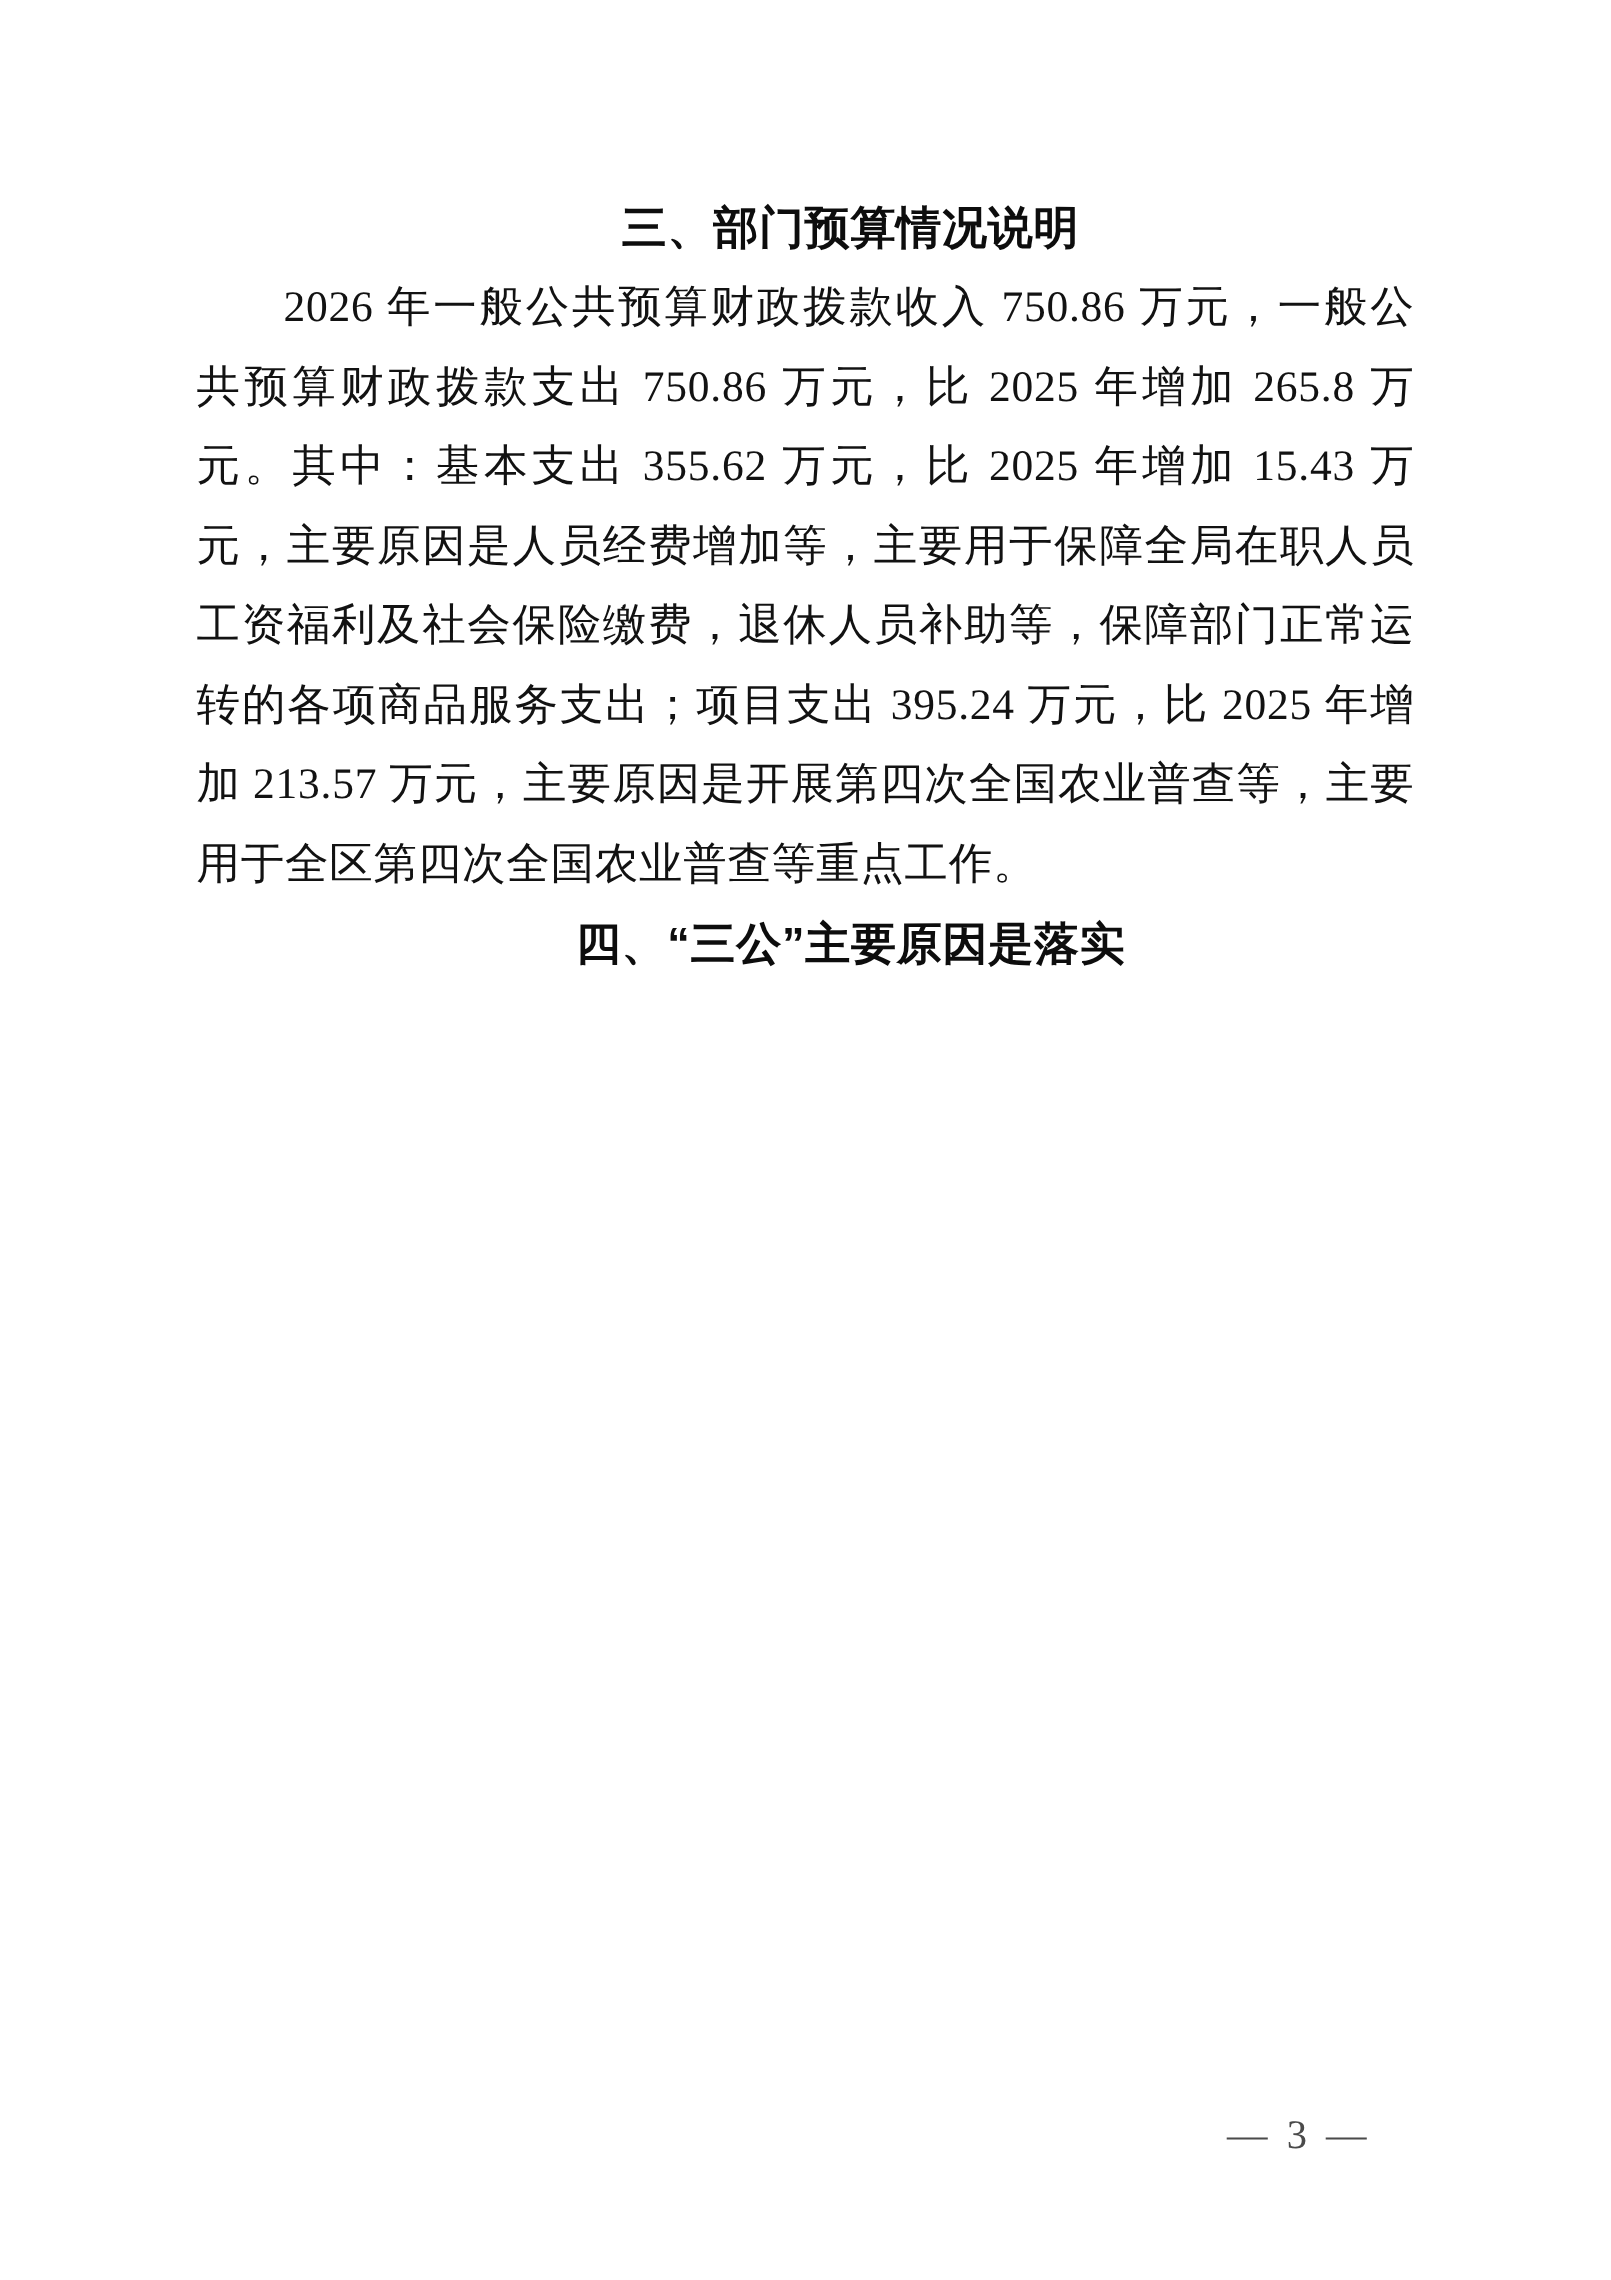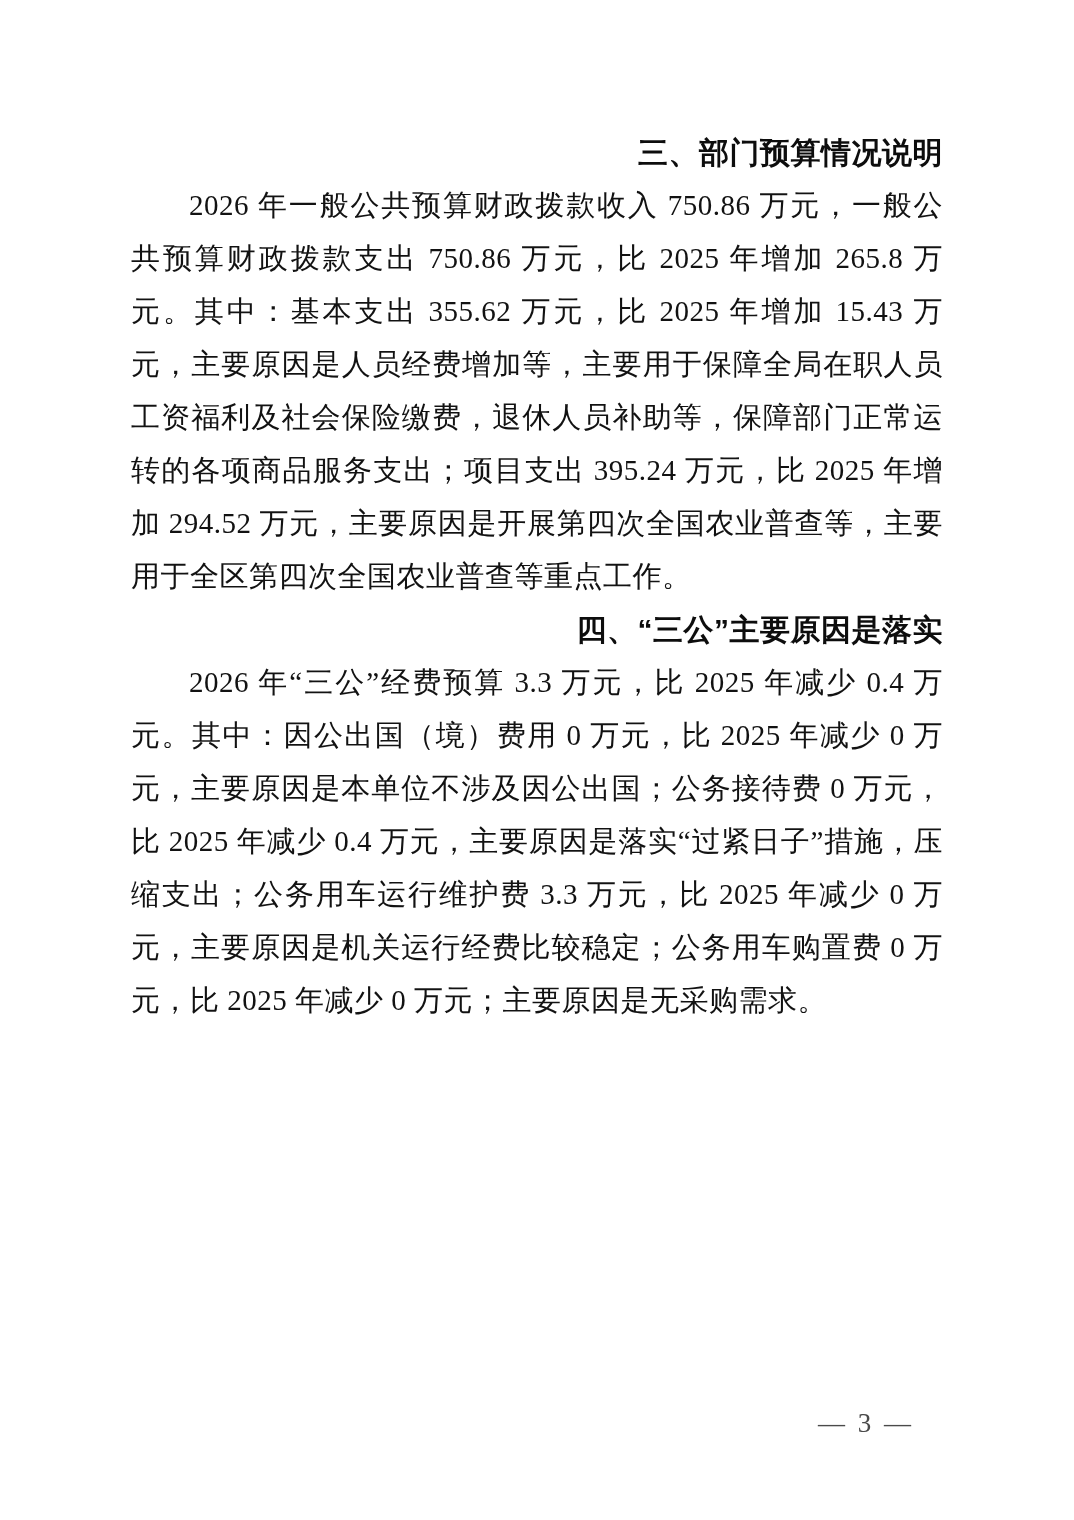--- a/index.html
+++ b/index.html
@@ -39,39 +39,38 @@
     text-indent: 2em;
   }
   .content h2.sec {
     margin: 0;
     padding: 0;
     font-family: "Liberation Sans", "DejaVu Sans", sans-serif;
     font-weight: 700;
     font-size: 30px;
     line-height: 53px;
     text-indent: 2em;
-    text-align: right;
+    text-align: center;
     color: #0d0d0d;
   }
   .pagenum {
     position: absolute;
     top: 1406px;
     right: 160px;
     font-size: 27px;
     line-height: 34px;
     color: #4a4a4a;
     letter-spacing: 3px;
     font-family: "Liberation Serif", "DejaVu Serif", serif;
   }
 </style>
 </head>
 <body>
 
 <div class="sheet">
   <div class="content">
     <h2 class="sec">三、部门预算情况说明</h2>
-    <p class="body indent">2026 年一般公共预算财政拨款收入 750.86 万元，一般公共预算财政拨款支出 750.86 万元，比 2025 年增加 265.8 万元。其中：基本支出 355.62 万元，比 2025 年增加 15.43 万元，主要原因是人员经费增加等，主要用于保障全局在职人员工资福利及社会保险缴费，退休人员补助等，保障部门正常运转的各项商品服务支出；项目支出 395.24 万元，比 2025 年增加 294.52 万元，主要原因是开展第四次全国农业普查等，主要用于全区第四次全国农业普查等重点工作。</p>
+    <p class="body indent">2026 年一般公共预算财政拨款收入 750.86 万元，一般公共预算财政拨款支出 750.86 万元，比 2025 年增加 265.8 万元。其中：基本支出 355.62 万元，比 2025 年增加 15.43 万元，主要原因是人员经费增加等，主要用于保障全局在职人员工资福利及社会保险缴费，退休人员补助等，保障部门正常运转的各项商品服务支出；项目支出 395.24 万元，比 2025 年增加 213.57 万元，主要原因是开展第四次全国农业普查等，主要用于全区第四次全国农业普查等重点工作。</p>
     <h2 class="sec">四、“三公”主要原因是落实</h2>
-    <p class="body indent">2026 年“三公”经费预算 3.3 万元，比 2025 年减少 0.4 万元。其中：因公出国（境）费用 0 万元，比 2025 年减少 0 万元，主要原因是本单位不涉及因公出国；公务接待费 0 万元，比 2025 年减少 0.4 万元，主要原因是落实“过紧日子”措施，压缩支出；公务用车运行维护费 3.3 万元，比 2025 年减少 0 万元，主要原因是机关运行经费比较稳定；公务用车购置费 0 万元，比 2025 年减少 0 万元；主要原因是无采购需求。</p>
   </div>
 
   <div class="pagenum">— 3 —</div>
 </div>
 
 </body></html>

